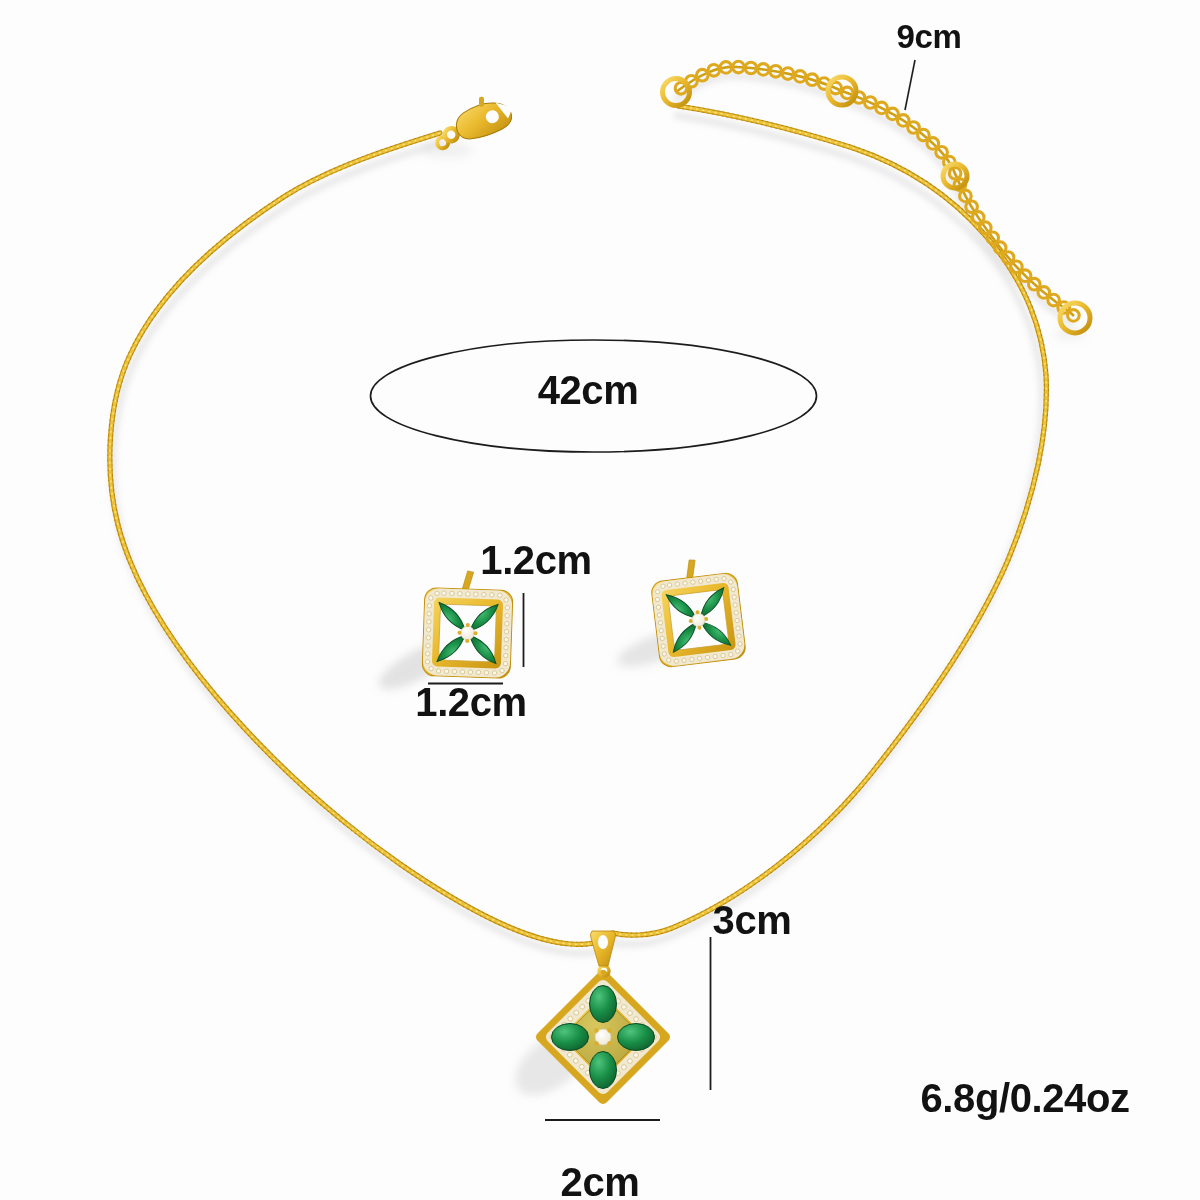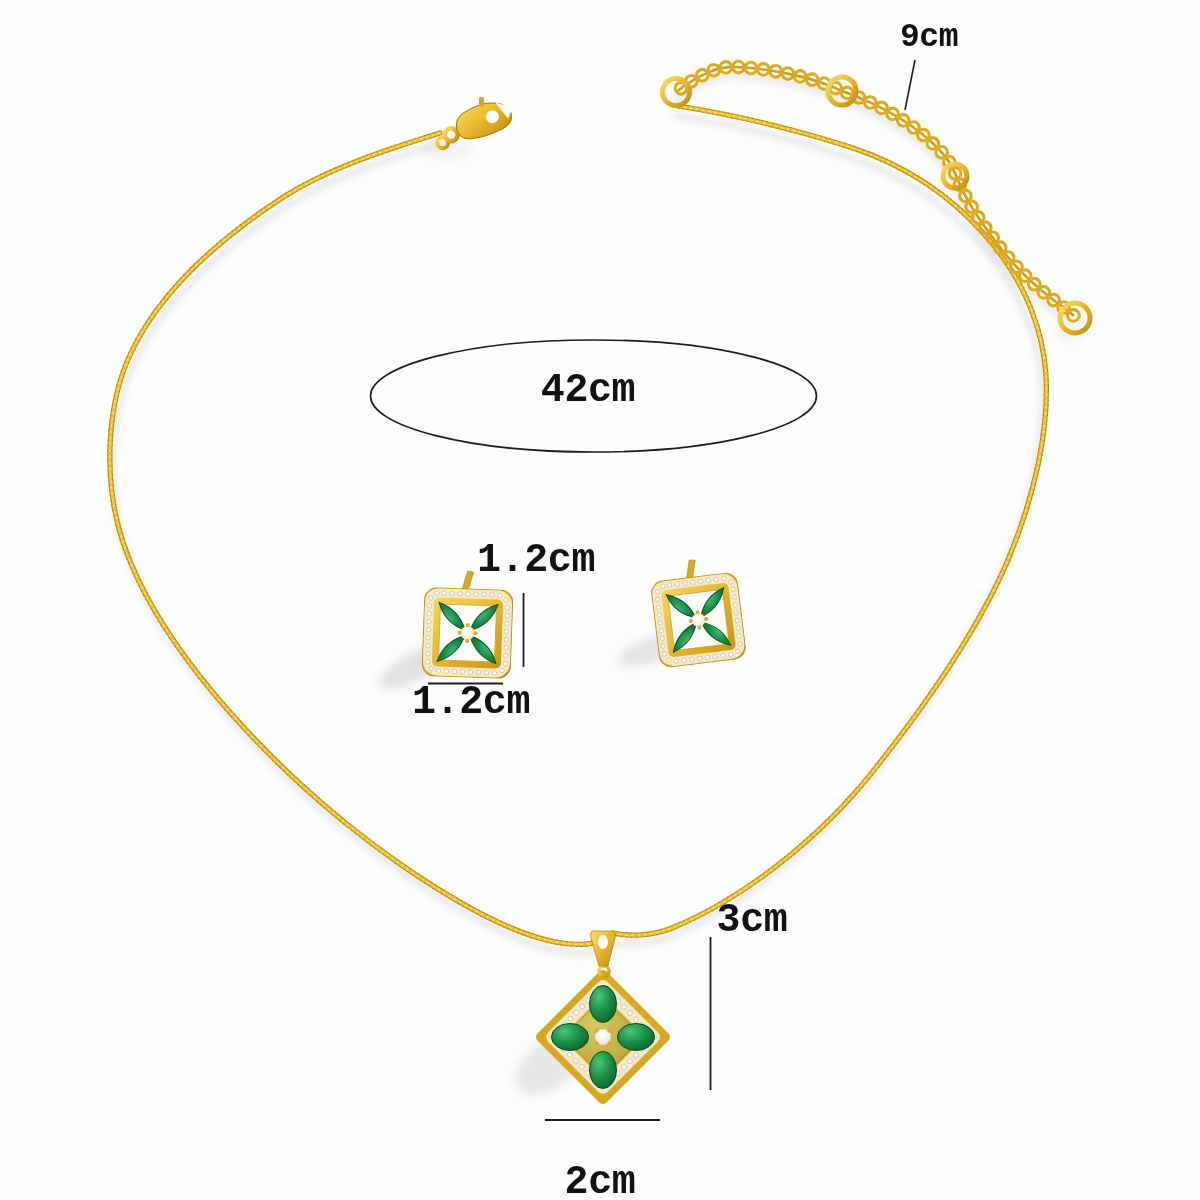--- a/index.html
+++ b/index.html
@@ -1,19 +1,19 @@
 <!DOCTYPE html>
 <html style="--gold: #dfa91f; --gold_dark: #b07f08; --gold_light: #f8d75f; --emerald: #148040; --emerald_dark: #0a4c22; --pave_white: #fcf8ec; --pave_cream: #f1e8d0; --olive_gold: #b1a140; --annotation_line: #1c1c1c; --text: #121212; --shadow: #bfbfbf; --background: #fdfdfd;"><head>
 <meta charset="utf-8">
 <style>
   html,body{margin:0;padding:0;background:#ffffff;}
   .stage{
     position:relative;width:1200px;height:1200px;overflow:hidden;
     background:var(--background,#fdfdfd);
-    font-family:Liberation Mono, monospace;
+    font-family:Liberation Sans, sans-serif;
   }
   .stage svg{position:absolute;left:0;top:0;}
   .dim-label{
     position:absolute;transform:translate(-50%,-50%);
     font-weight:700;font-size:40px;letter-spacing:-0.4px;
     color:var(--text,#121212);white-space:nowrap;user-select:none;
   }
   .dim-label.big{font-size:33px;}
   
   .chain-base{fill:none;stroke:#c8960f;stroke-width:5.2;stroke-linecap:round;}
@@ -312,14 +312,15 @@
     <line class="ann" x1="545" y1="1120" x2="660" y2="1120" stroke-width="2.2"></line>
   </g>
 </svg>
 
 <div class="dim-label big" style="left:929px;top:37px">9cm</div>
 <div class="dim-label" style="left:588px;top:390px">42cm</div>
 <div class="dim-label" style="left:536px;top:560px">1.2cm</div>
 <div class="dim-label" style="left:471px;top:702px">1.2cm</div>
 <div class="dim-label" style="left:752px;top:920px">3cm</div>
 <div class="dim-label" style="left:600px;top:1182px">2cm</div>
+<div class="dim-label" style="left:1025px;top:1098px">6.8g/0.24oz</div>
 
 </div>
 
 </body></html>

